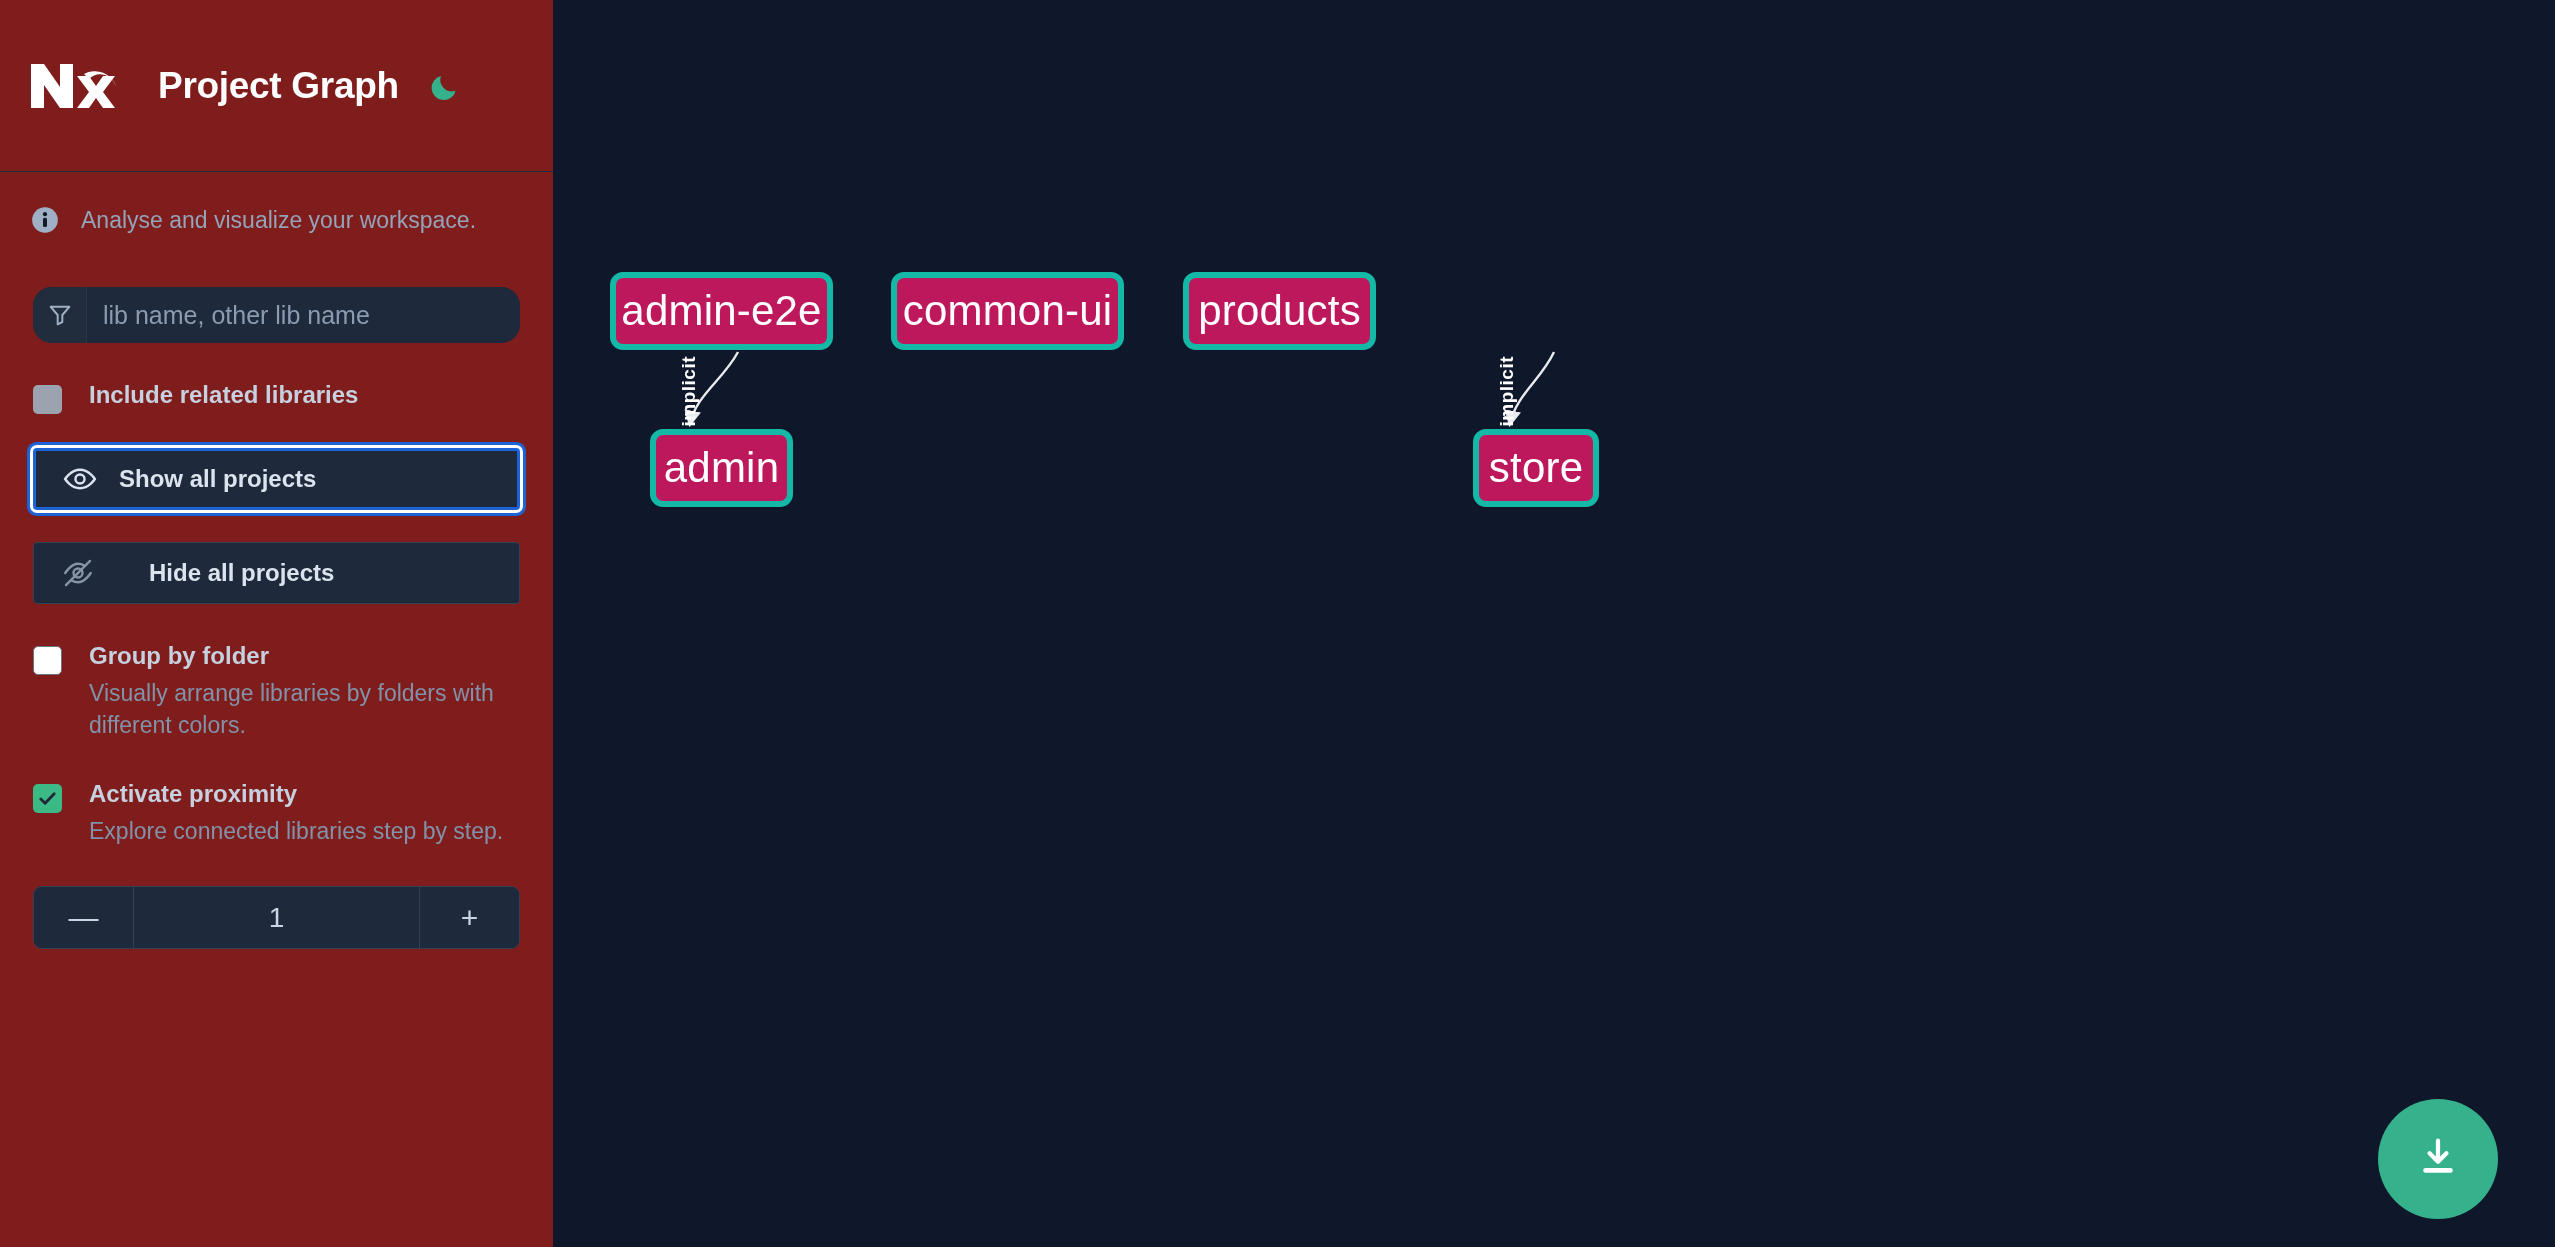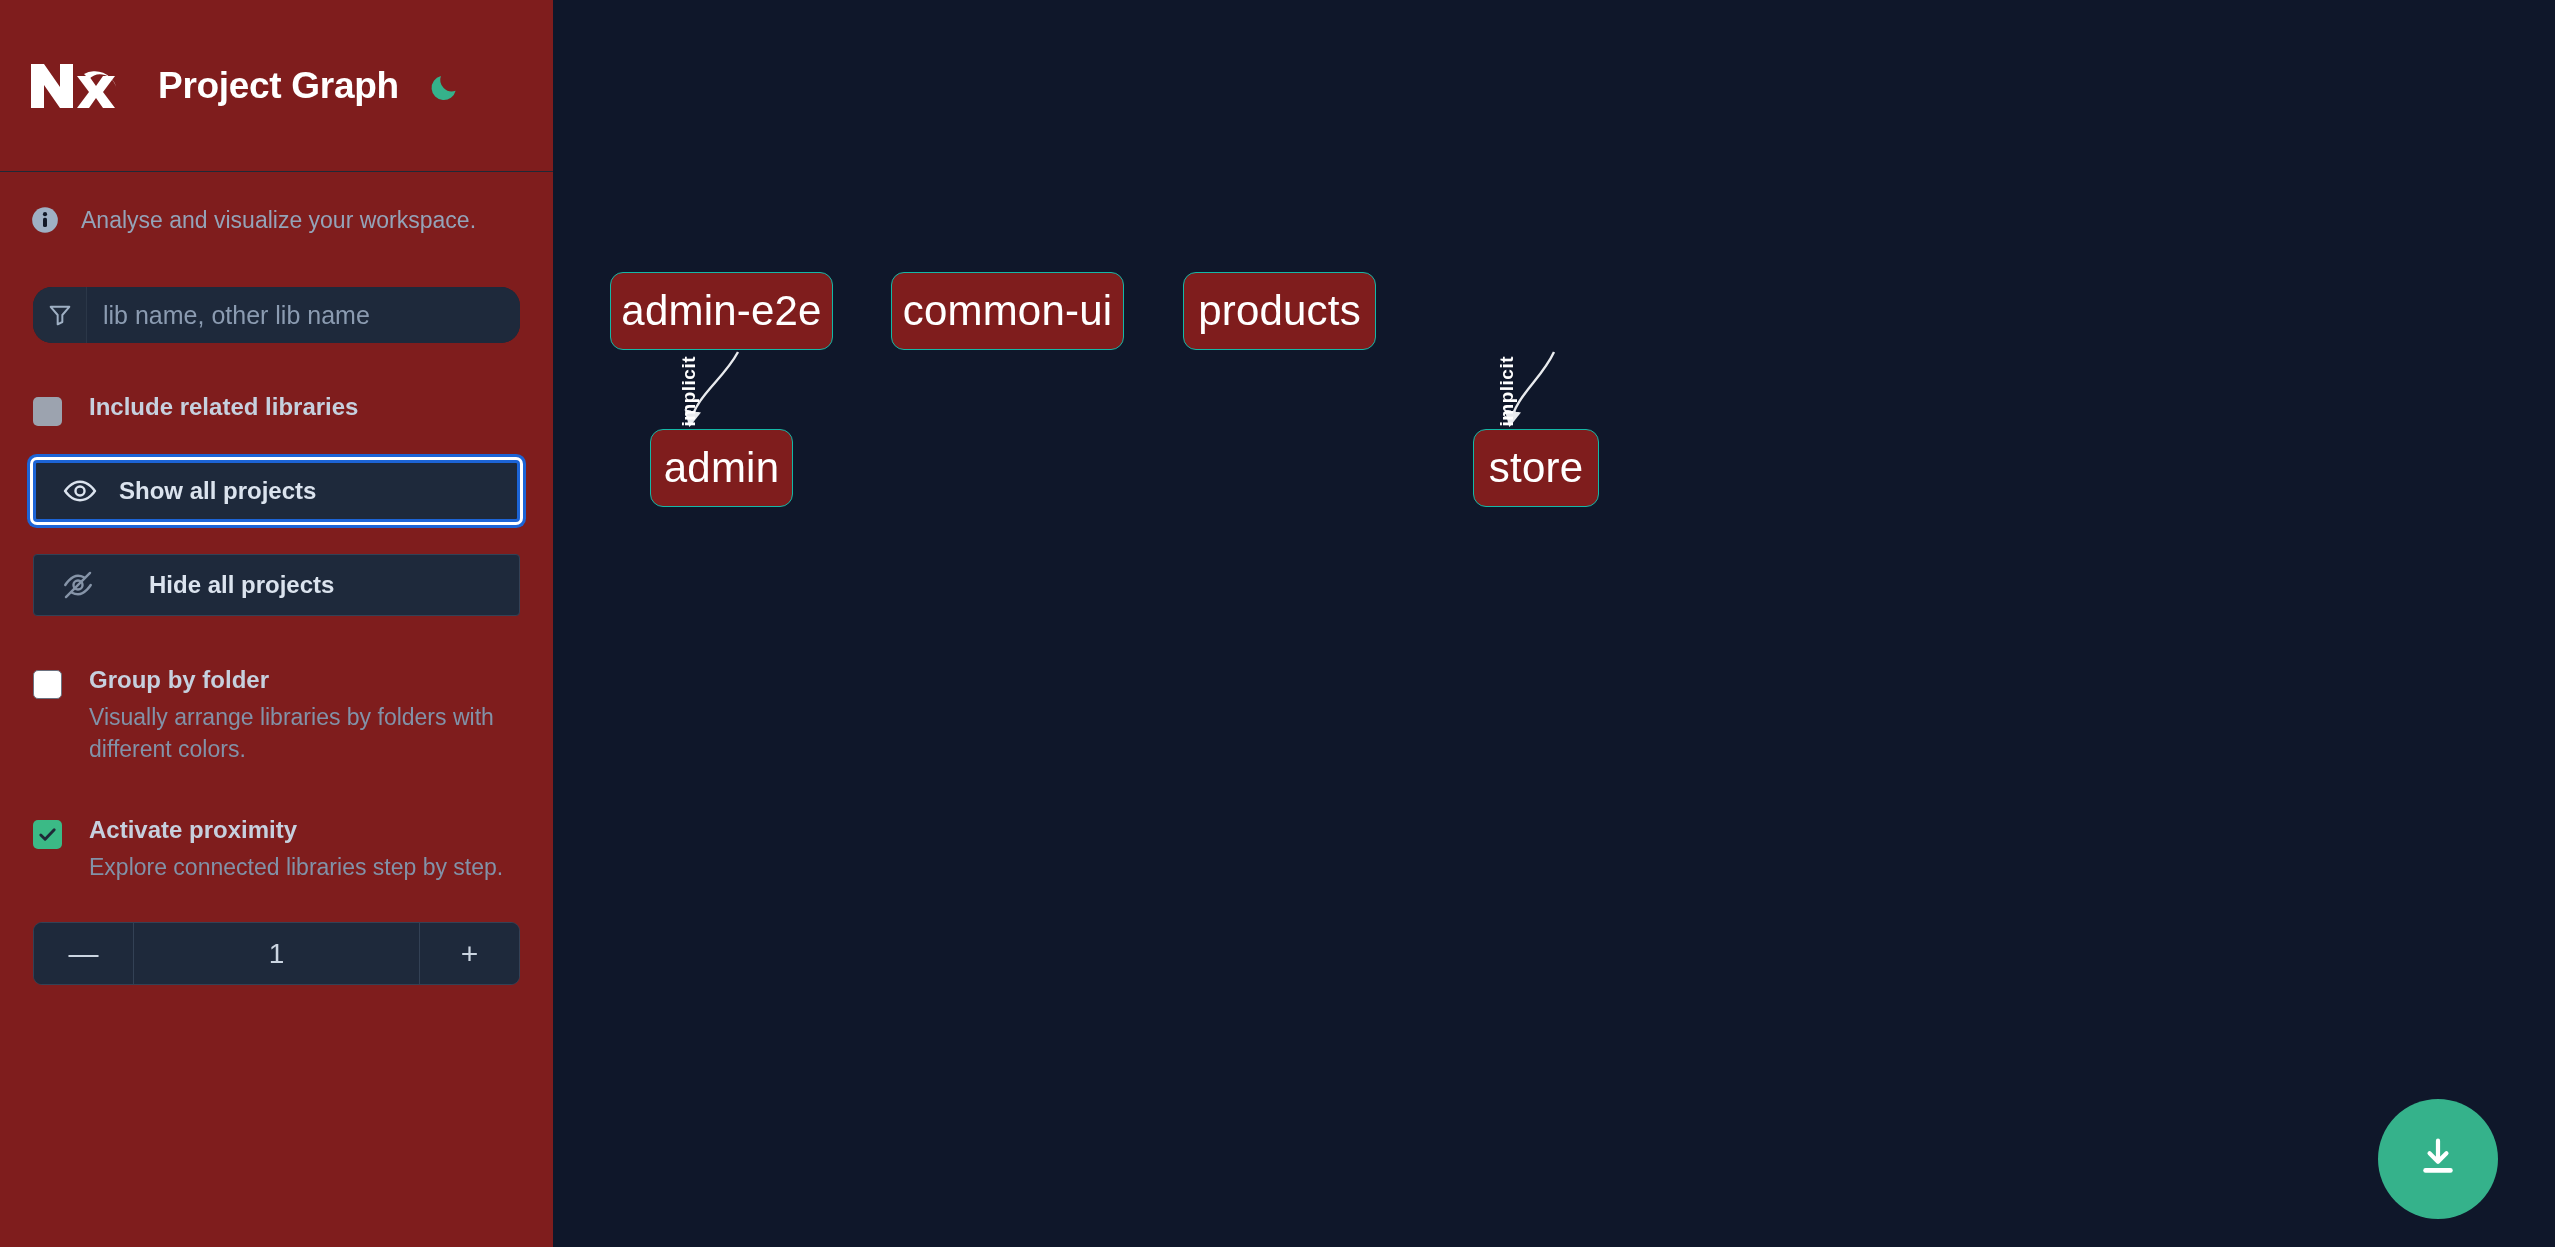--- a/index.html
+++ b/index.html
@@ -63,21 +63,21 @@
     flex: 1 1 auto;
     background: #1e293b;
     border: 0; outline: none;
     color: #cbd5e1;
     font-size: 25px;
     font-family: "Liberation Sans", sans-serif;
     padding-left: 16px;
   }
   .search-input::placeholder { color: #8b9bb1; }
 
-  .opt { display: flex; margin-top: 50px; }
+  .opt { display: flex; margin-top: 38px; }
   .opt-cb {
     width: 29px; height: 29px; flex: 0 0 29px;
     border-radius: 5px; margin-top: 4px;
     display: flex; align-items: center; justify-content: center;
     cursor: pointer;
   }
   .cb-disabled { background: #9ca3af; }
   .cb-empty    { background: #ffffff; border: 1px solid #6b7280; }
   .cb-checked  { background: #3bba86; }
   .cb-checked svg { display: block; }
@@ -148,22 +148,22 @@
   
   .graph {
     position: relative;
     flex: 1 1 auto;
     height: 1247px;
     background: #0f172a;
     overflow: hidden;
   }
   .node {
     position: absolute;
-    background: #7f1d1d;
-    border: 1px solid #14b8a6;
+    background: #be185d;
+    border: 6px solid #14b8a6;
     border-radius: 13px;
     display: flex; align-items: center; justify-content: center;
     color: #ffffff;
     font-size: 42px;
     letter-spacing: 0.2px;
     cursor: pointer;
     white-space: nowrap;
   }
   .edge-label {
     position: absolute;

